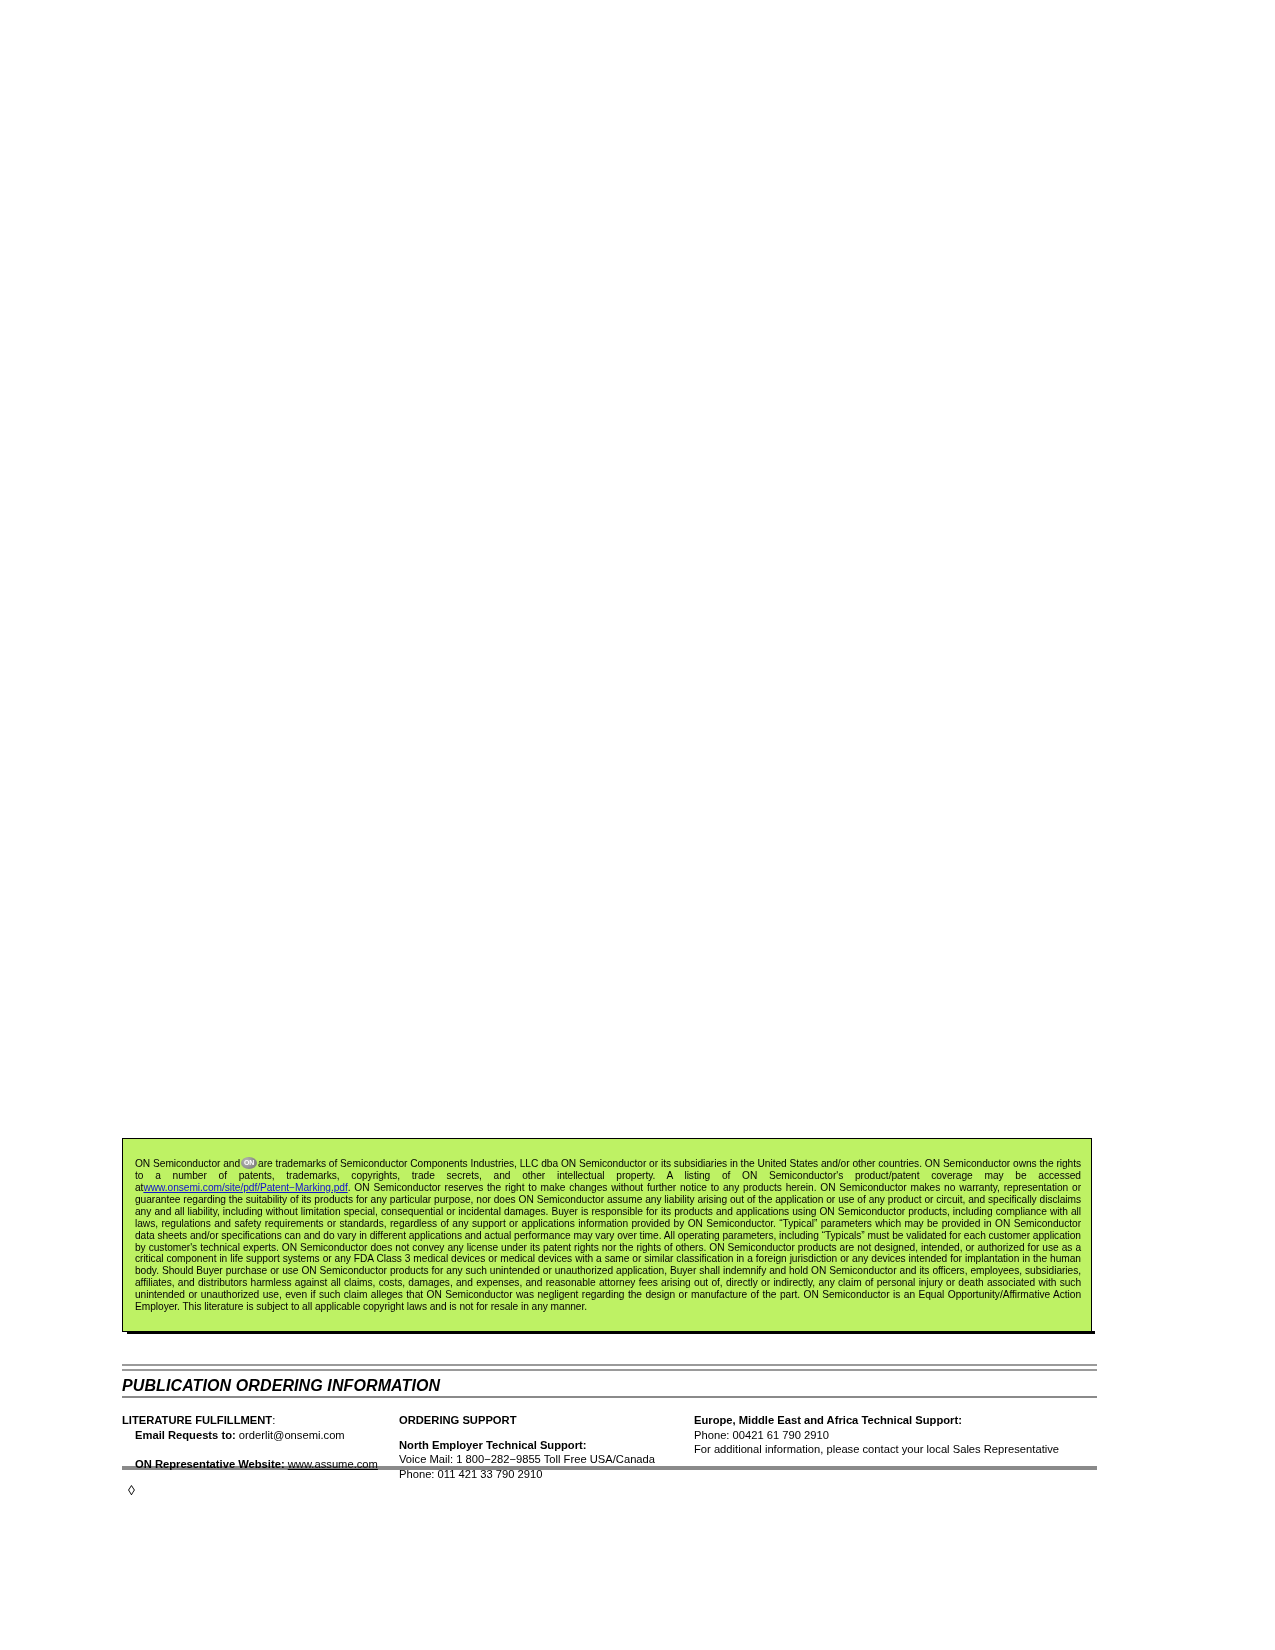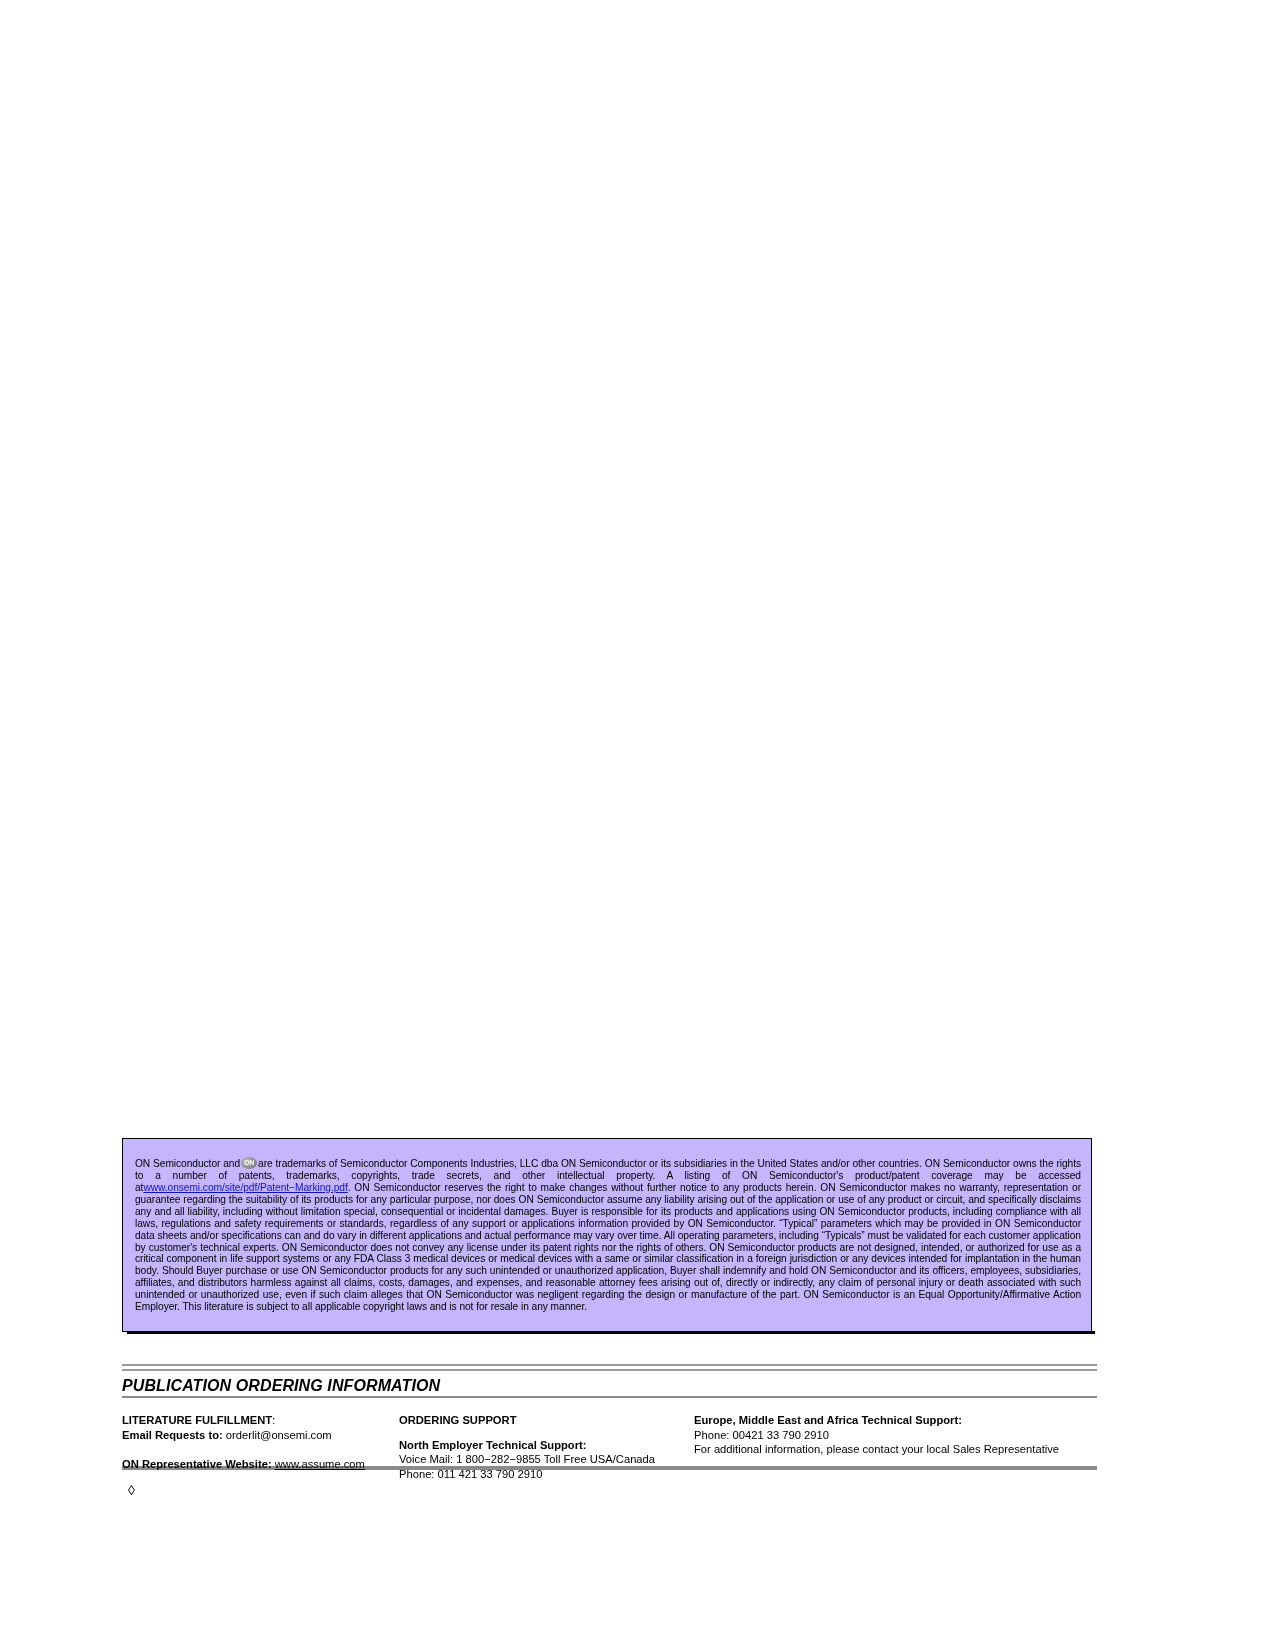--- a/index.html
+++ b/index.html
@@ -17,21 +17,21 @@
 
   
   .legal-box {
     position: absolute;
     left: 122px;
     top: 1138px;
     width: 970px;
     box-sizing: border-box;
     border: 1.5px solid #000;
     padding: 8px 10px 8px 12px;
-    background: #c4b5fd;
+    background: #bef264;
   }
   .legal-box .shadow-edge {
     position: absolute;
     left: 4px;
     top: 100%;
     width: 100%;
     height: 3px;
     background: #000;
   }
   .legal-text {
@@ -107,21 +107,21 @@
   .col-emea  { left: 572px; width: 400px; }
 
   .col-head {
     font-weight: bold;
     white-space: nowrap;
     margin-top: 10px;
   }
   .line {
     white-space: nowrap;
   }
-  .line b { font-weight: bold; }
+  .line b { font-weight: bold; margin-left: 13px; }
   .spacer { height: 14.5px; }
   .link {
     color: #000000;
     text-decoration: underline;
   }
 
   
   .footer-mark {
     position: absolute;
     left: 128px;
@@ -157,19 +157,19 @@
 
   <div class="info-col col-tech">
     <div class="col-head line">ORDERING SUPPORT</div>
     <div class="col-head line">North Employer Technical Support:</div>
     <div class="line">Voice Mail: 1 800−282−9855 Toll Free USA/Canada</div>
     <div class="line">Phone: 011 421 33 790 2910</div>
   </div>
 
   <div class="info-col col-emea">
     <div class="col-head line">Europe, Middle East and Africa Technical Support:</div>
-    <div class="line">Phone: 00421 33 790 2910</div>
+    <div class="line">Phone: 00421 61 790 2910</div>
     <div class="line">For additional information, please contact your local Sales Representative</div>
   </div>
 
 </div>
 
 <div class="footer-mark">◊</div>
 
 </body></html>

